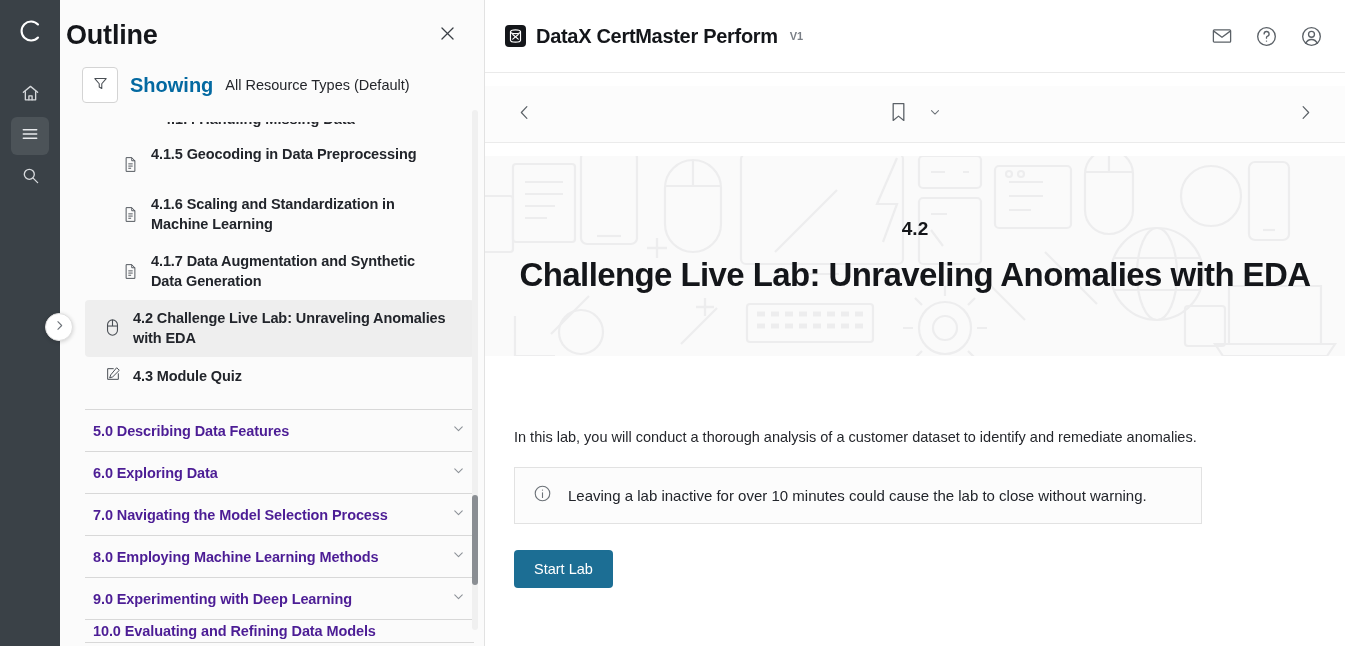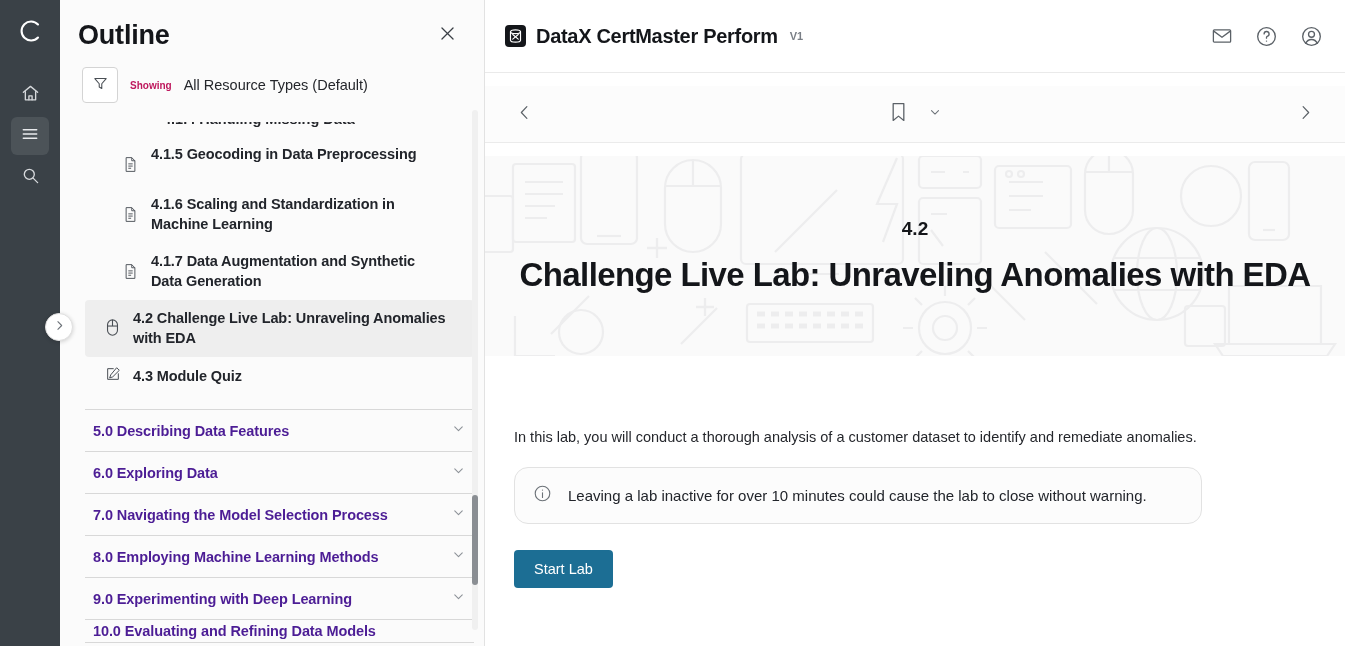--- a/index.html
+++ b/index.html
@@ -32,41 +32,41 @@
 
   
   .outline {
     width: 425px; flex: 0 0 425px; height: 646px;
     background: #fbfbfb;
     border-right: 1px solid #e2e2e2;
     position: relative; overflow: hidden;
   }
   .outline-head {
     display: flex; align-items: center; justify-content: space-between;
-    padding: 20px 22px 6px 18px;
+    padding: 20px 22px 6px 6px;
   }
   .outline-title {
     font-size: 27px; font-weight: bold; color: #14161a;
     letter-spacing: -0.2px;
   }
   .close-x {
     width: 30px; height: 30px; display: flex; align-items: center;
     justify-content: center; cursor: pointer;
   }
   .filter-row {
     display: flex; align-items: center; gap: 12px;
     padding: 10px 22px 6px 22px;
   }
   .filter-btn {
     width: 36px; height: 36px; border: 1px solid #d4d4d4;
     border-radius: 4px; background: #fff;
     display: flex; align-items: center; justify-content: center;
     cursor: pointer; flex: 0 0 36px;
   }
-  .filter-showing { font-size: 10px; font-weight: bold; color: #be185d; }
+  .filter-showing { font-size: 20px; font-weight: bold; color: #0369a1; }
   .filter-value { font-size: 14.5px; color: #24262b; }
 
   .outline-scroll {
     position: absolute; top: 122px; left: 7px;
     width: 425px; height: 524px; overflow: hidden;
     padding: 0 0 0 0;
   }
   .clip-top {
     height: 14px; overflow: hidden; padding-left: 96px;
     font-size: 14.5px; font-weight: bold; color: #25272c;
@@ -165,21 +165,21 @@
   }
   .hero-title {
     position: relative; z-index: 2; font-size: 33px; font-weight: bold;
     color: #14161a; letter-spacing: -0.6px; white-space: nowrap;
   }
 
   .body { padding: 60px 0 0 29px; }
   .intro { font-size: 14.5px; color: #25272c; margin-bottom: 22px; }
   .notice {
     width: 688px; border: 1px solid #e2e2e2; background: #fcfcfc;
-    border-radius: 14px; padding: 16px 18px;
+    border-radius: 0; padding: 16px 18px;
     display: flex; align-items: center; gap: 16px;
   }
   .notice-text { font-size: 15px; color: #22252b; }
   .start-btn {
     margin-top: 26px; background: #1c6e94; color: #fff;
     border: none; border-radius: 4px;
     padding: 11px 20px; font-size: 14.5px;
     font-family: "Liberation Sans", sans-serif; cursor: pointer;
   }
 </style>

